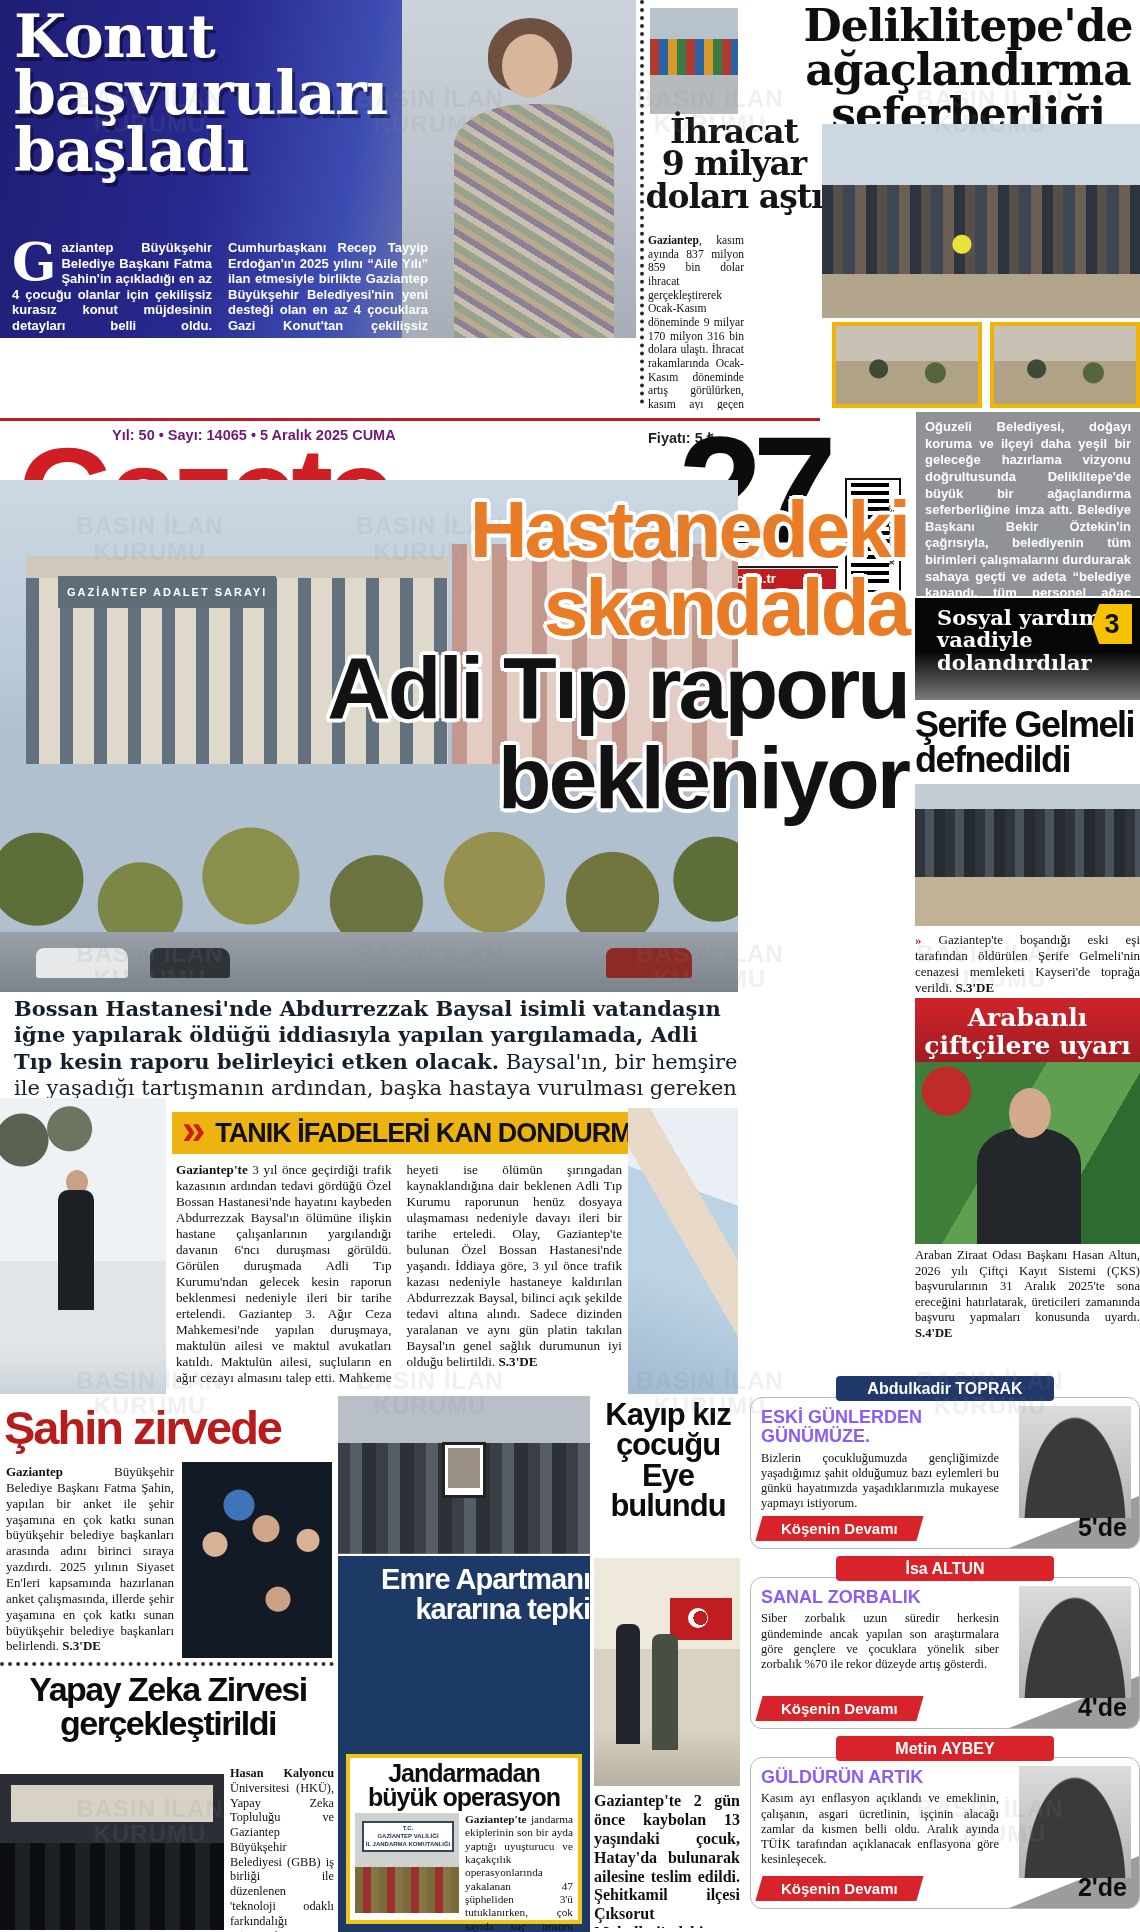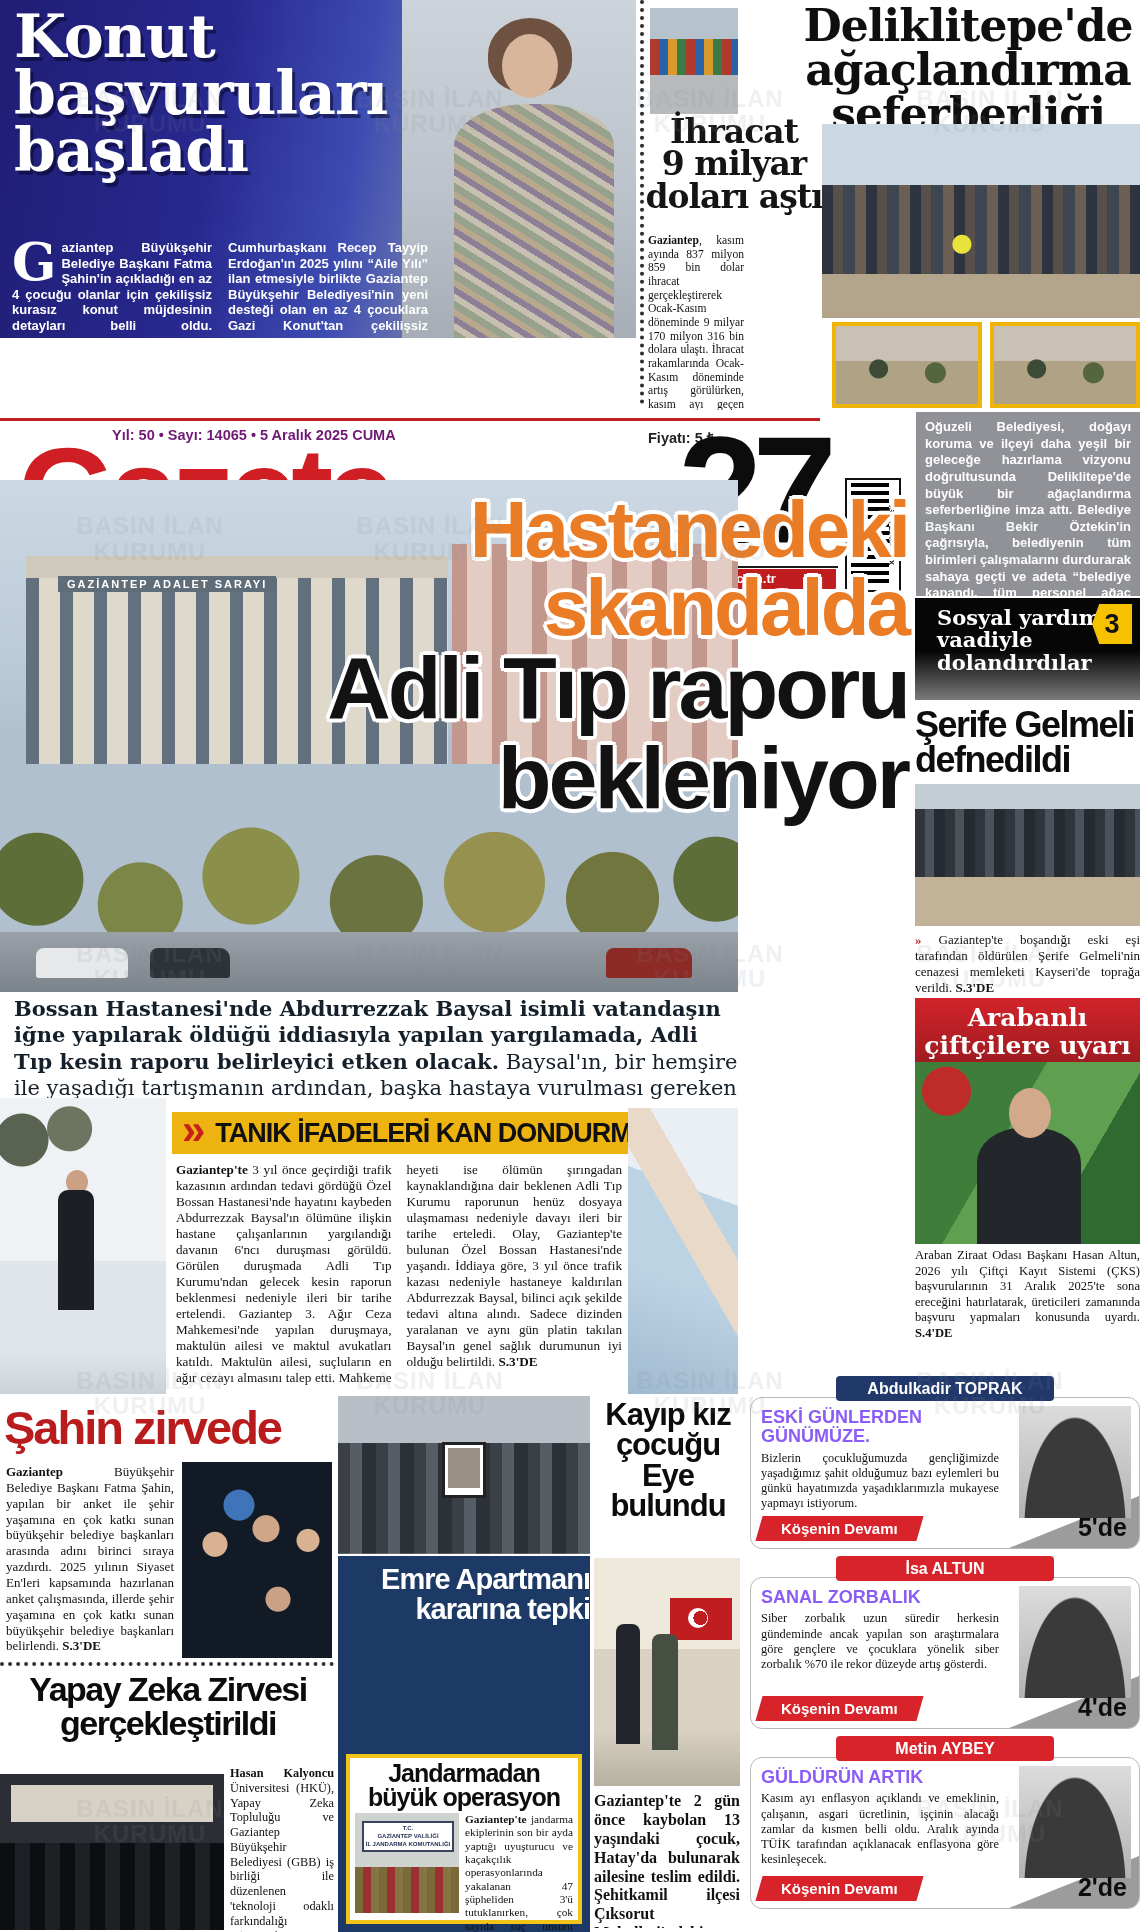--- a/index.html
+++ b/index.html
@@ -77,21 +77,21 @@
     box-sizing:border-box;padding:3px 10px 3px 4px;}
   .bars{width:100%;height:100%;background:repeating-linear-gradient(180deg,#000 0 4px,#fff 4px 8px);}
   .issn-v{left:887px;top:482px;font-size:8px;font-weight:bold;color:#111;writing-mode:vertical-rl;height:106px;text-align:center;}
 
   
   .court-photo{left:0;top:480px;width:738px;height:512px;overflow:hidden;
     background:linear-gradient(180deg,#ccd8e3 0%,#bccbd9 35%,#b0c0cf 50%);}
   .bldg{left:26px;top:76px;width:422px;height:208px;border-top:22px solid #cfc9bb;box-sizing:border-box;
     background:repeating-linear-gradient(90deg,#63707e 0 13px,#dfd9cc 13px 34px);}
   .bldg-sign{left:58px;top:96px;background:#5f6d79;color:#fff;font-weight:bold;font-size:11px;
-    letter-spacing:2px;padding:2px 9px;}
+    letter-spacing:2px;padding:10px 9px;}
   .bldg2{left:452px;top:64px;width:286px;height:220px;
     background:repeating-linear-gradient(90deg,#c2988e 0 15px,#e2ccc3 15px 40px);}
   .trees{left:0;top:300px;width:100%;height:160px;
     background:
       radial-gradient(circle at 5% 62%,#5d6e38 0 46px,transparent 47px),
       radial-gradient(circle at 19% 78%,#7c8747 0 42px,transparent 43px),
       radial-gradient(circle at 34% 60%,#8a8f4b 0 48px,transparent 49px),
       radial-gradient(circle at 51% 76%,#6b7340 0 46px,transparent 47px),
       radial-gradient(circle at 67% 64%,#97914f 0 50px,transparent 51px),
       radial-gradient(circle at 83% 74%,#70763d 0 46px,transparent 47px),

